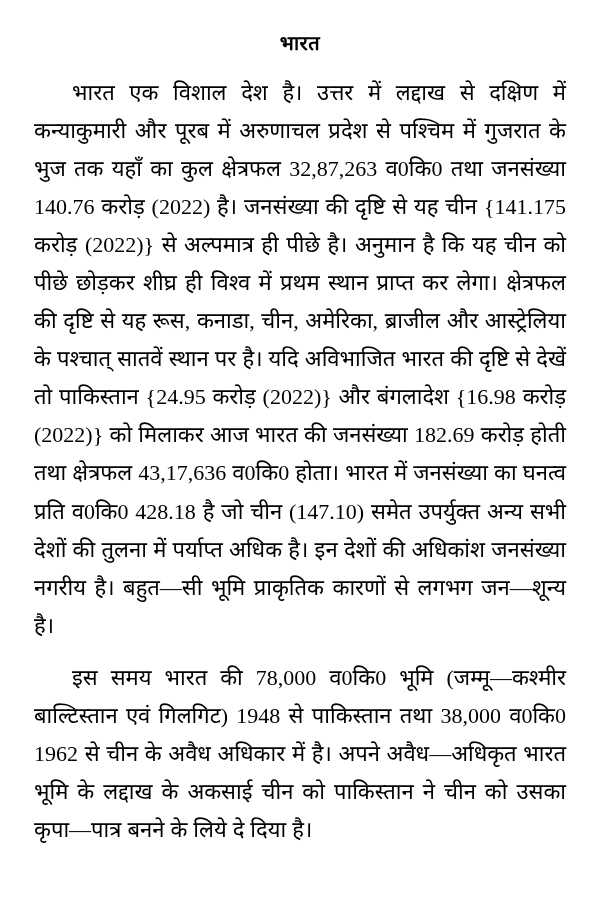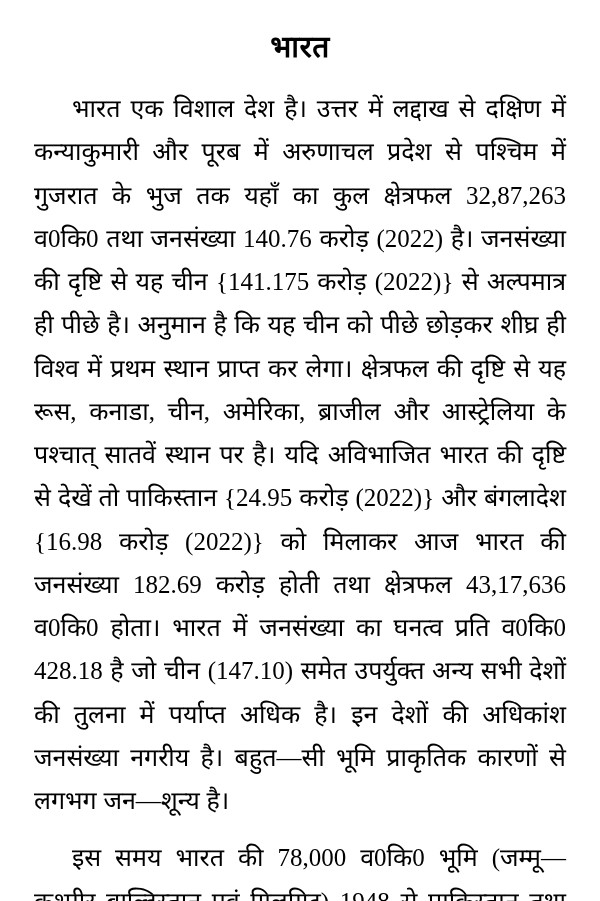--- a/index.html
+++ b/index.html
@@ -17,29 +17,29 @@
   .page {
     width: 600px;
     height: 901px;
     box-sizing: border-box;
     padding: 22px 34px 10px 34px;
     background: #ffffff;
     position: relative;
   }
   .doc-title {
     text-align: center;
-    font-size: 30px;
+    font-size: 20px;
     font-weight: bold;
     letter-spacing: 0.5px;
     margin: 8px 0 18px 0;
     line-height: 1.3;
-    font-family: Liberation Mono, monospace;
+    font-family: Liberation Sans, sans-serif;
   }
   .para {
-    font-size: 25px;
+    font-size: 22px;
     line-height: 1.73;
     text-align: justify;
     text-justify: inter-word;
     margin: 0 0 14px 0;
     text-indent: 38px;
     font-family: "Liberation Serif", "DejaVu Serif", serif;
     word-spacing: 0.5px;
   }
   .para:last-child {
     margin-bottom: 12px;

